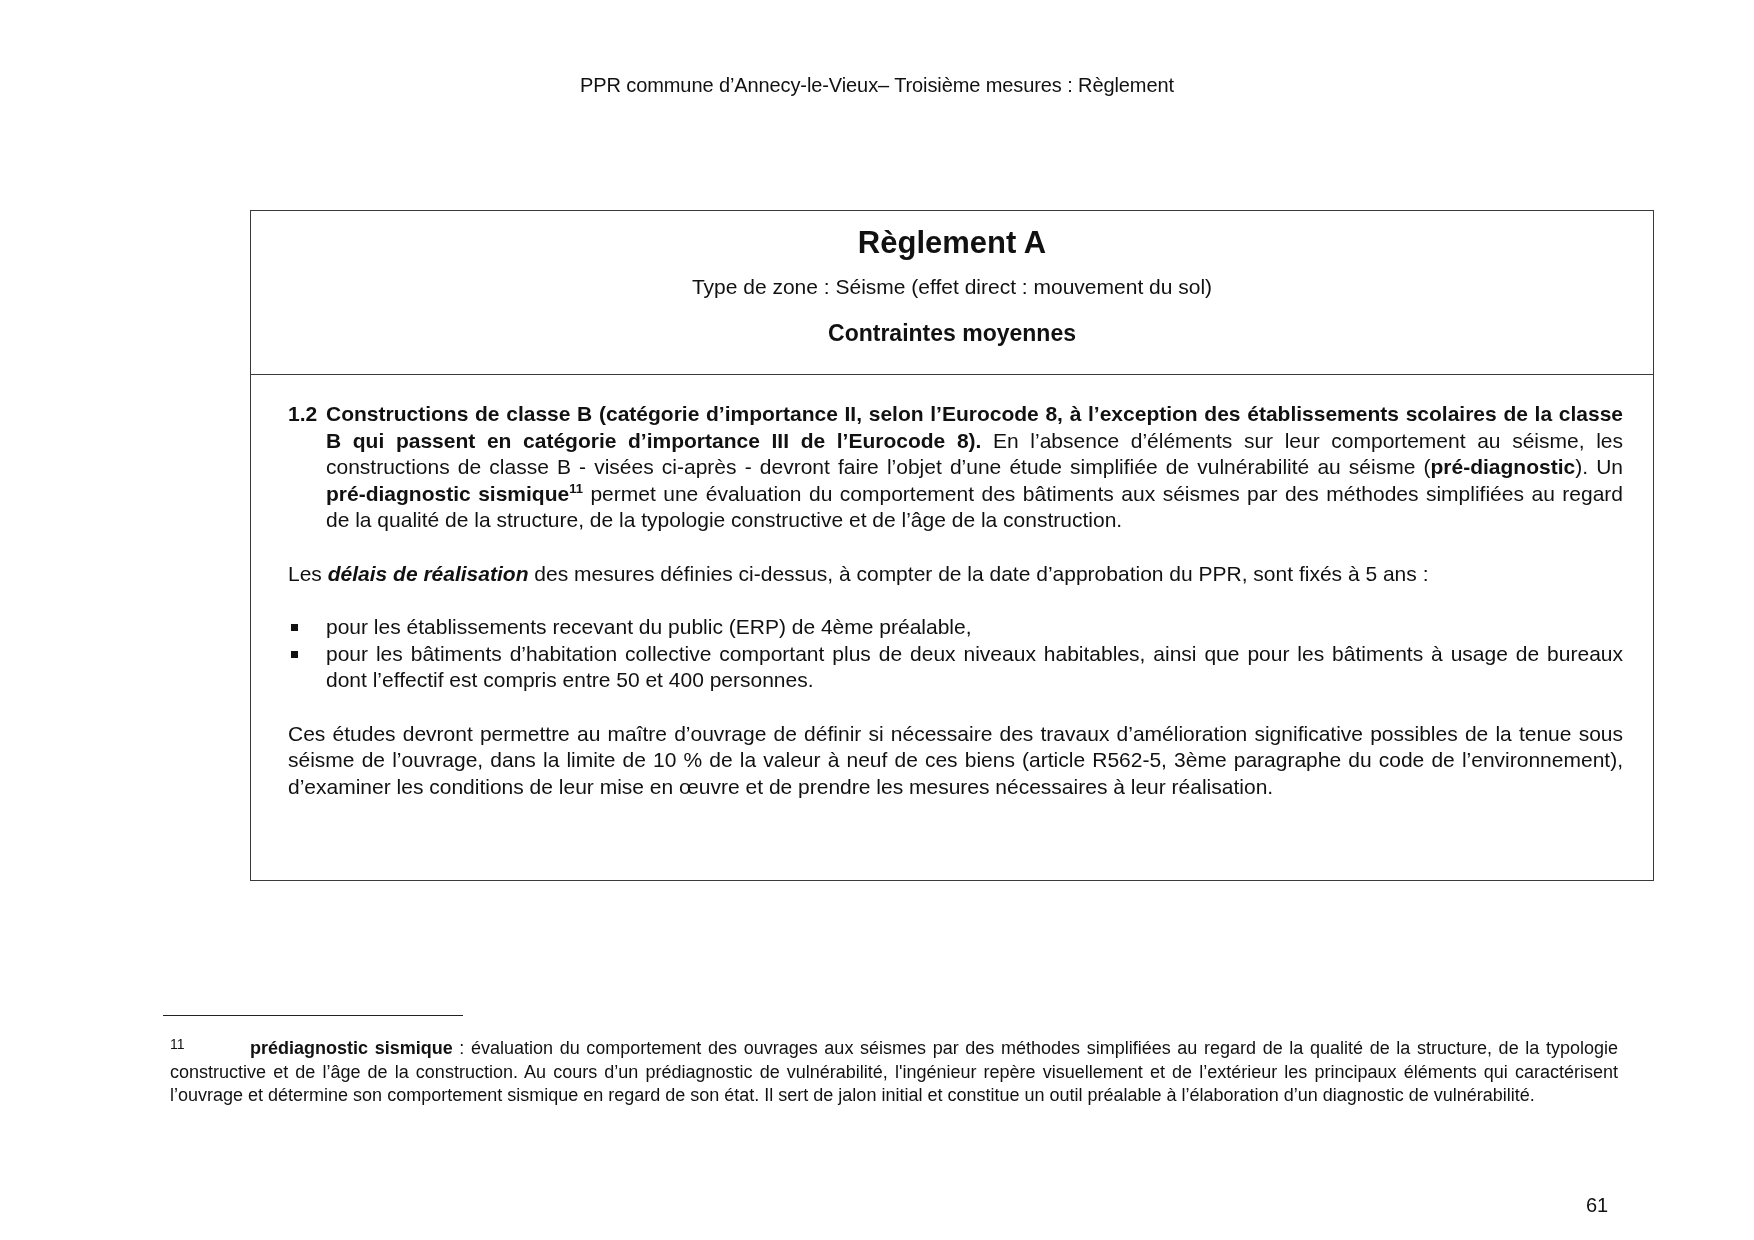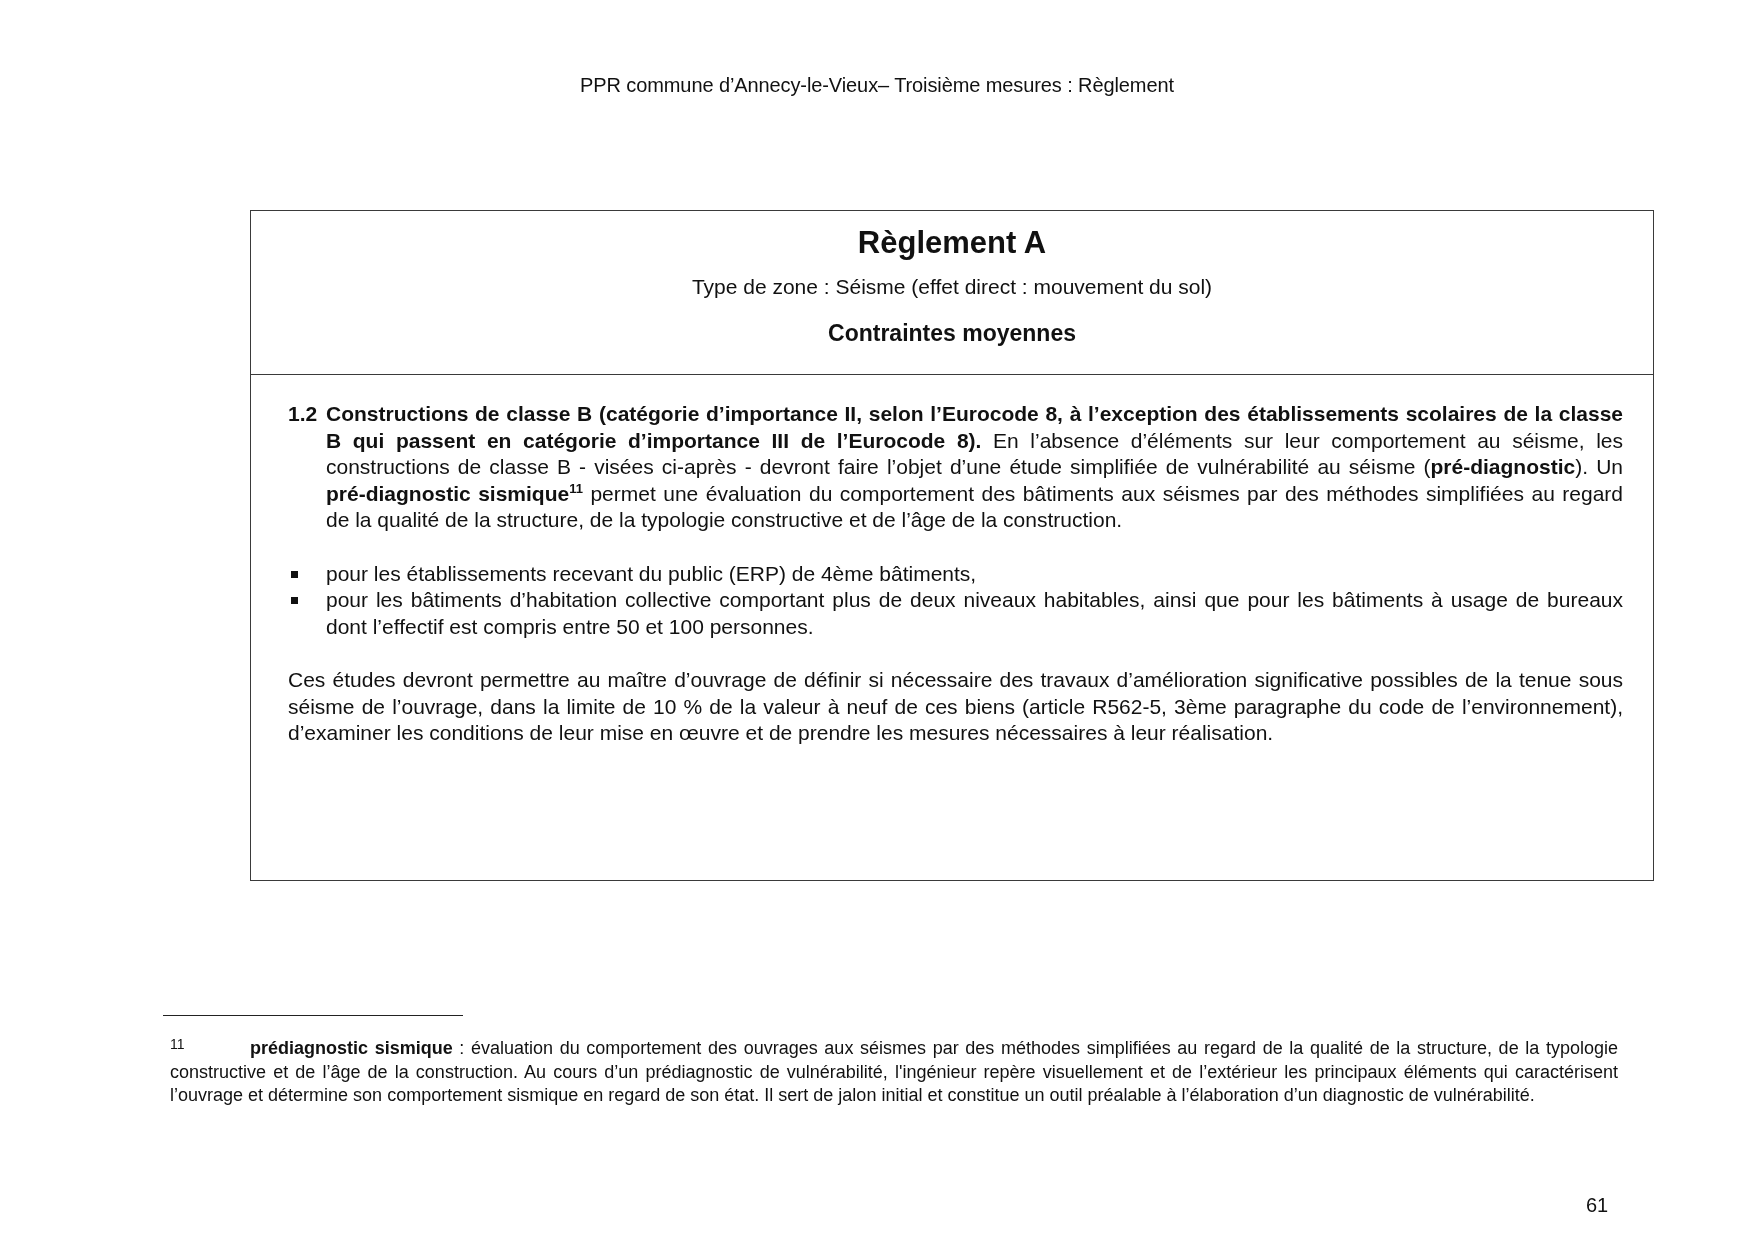--- a/index.html
+++ b/index.html
@@ -157,24 +157,25 @@
 <div class="rule-box">
   <div class="box-head">
     <div class="reg-title">Règlement A</div>
     <div class="zone-type">Type de zone : Séisme (effet direct : mouvement du sol)</div>
     <div class="constraint">Contraintes moyennes</div>
   </div>
 
   <div class="box-body">
     <div class="section"><span class="section-num">1.2</span><span class="b">Constructions de classe B (catégorie d’importance II, selon l’Eurocode 8, à l’exception des établissements scolaires de la classe B qui passent en catégorie d’importance III de l’Eurocode 8).</span><span> En l’absence d’éléments sur leur comportement au séisme, les constructions de classe B - visées ci-après - devront faire l’objet d’une étude simplifiée de vulnérabilité au séisme (</span><span class="b">pré-diagnostic</span><span>). Un </span><span class="b">pré-diagnostic sismique</span><sup class="fn">11</sup><span> permet une évaluation du comportement des bâtiments aux séismes par des méthodes simplifiées au regard de la qualité de la structure, de la typologie constructive et de l’âge de la construction.</span></div>
 
+    <div class="para"><span>Les </span><span class="bi">délais de réalisation</span><span> des mesures définies ci-dessus, à compter de la date d’approbation du PPR, sont fixés à 5 ans :</span></div>
 
     <ul class="bullets">
-      <li><span class="bullet-mark"></span><span>pour les établissements recevant du public (ERP) de 4ème bâtiments,</span></li>
-      <li><span class="bullet-mark"></span><span>pour les bâtiments d’habitation collective comportant plus de deux niveaux habitables, ainsi que pour les bâtiments à usage de bureaux dont l’effectif est compris entre 50 et 100 personnes.</span></li>
+      <li><span class="bullet-mark"></span><span>pour les établissements recevant du public (ERP) de 4ème préalable,</span></li>
+      <li><span class="bullet-mark"></span><span>pour les bâtiments d’habitation collective comportant plus de deux niveaux habitables, ainsi que pour les bâtiments à usage de bureaux dont l’effectif est compris entre 50 et 400 personnes.</span></li>
     </ul>
 
     <div class="para">Ces études devront permettre au maître d’ouvrage de définir si nécessaire des travaux d’amélioration significative possibles de la tenue sous séisme de l’ouvrage, dans la limite de 10 % de la valeur à neuf de ces biens (article R562-5, 3ème paragraphe du code de l’environnement), d’examiner les conditions de leur mise en œuvre et de prendre les mesures nécessaires à leur réalisation.</div>
   </div>
 </div>
 
 <div class="fn-rule"></div>
 
 <div class="footnote"><span class="fn-num">11</span><span class="b">prédiagnostic sismique</span><span> : évaluation du comportement des ouvrages aux séismes par des méthodes simplifiées au regard de la qualité de la structure, de la typologie constructive et de l’âge de la construction. Au cours d’un prédiagnostic de vulnérabilité, l'ingénieur repère visuellement et de l’extérieur les principaux éléments qui caractérisent l’ouvrage et détermine son comportement sismique en regard de son état. Il sert de jalon initial et constitue un outil préalable à l’élaboration d’un diagnostic de vulnérabilité.</span></div>
 

